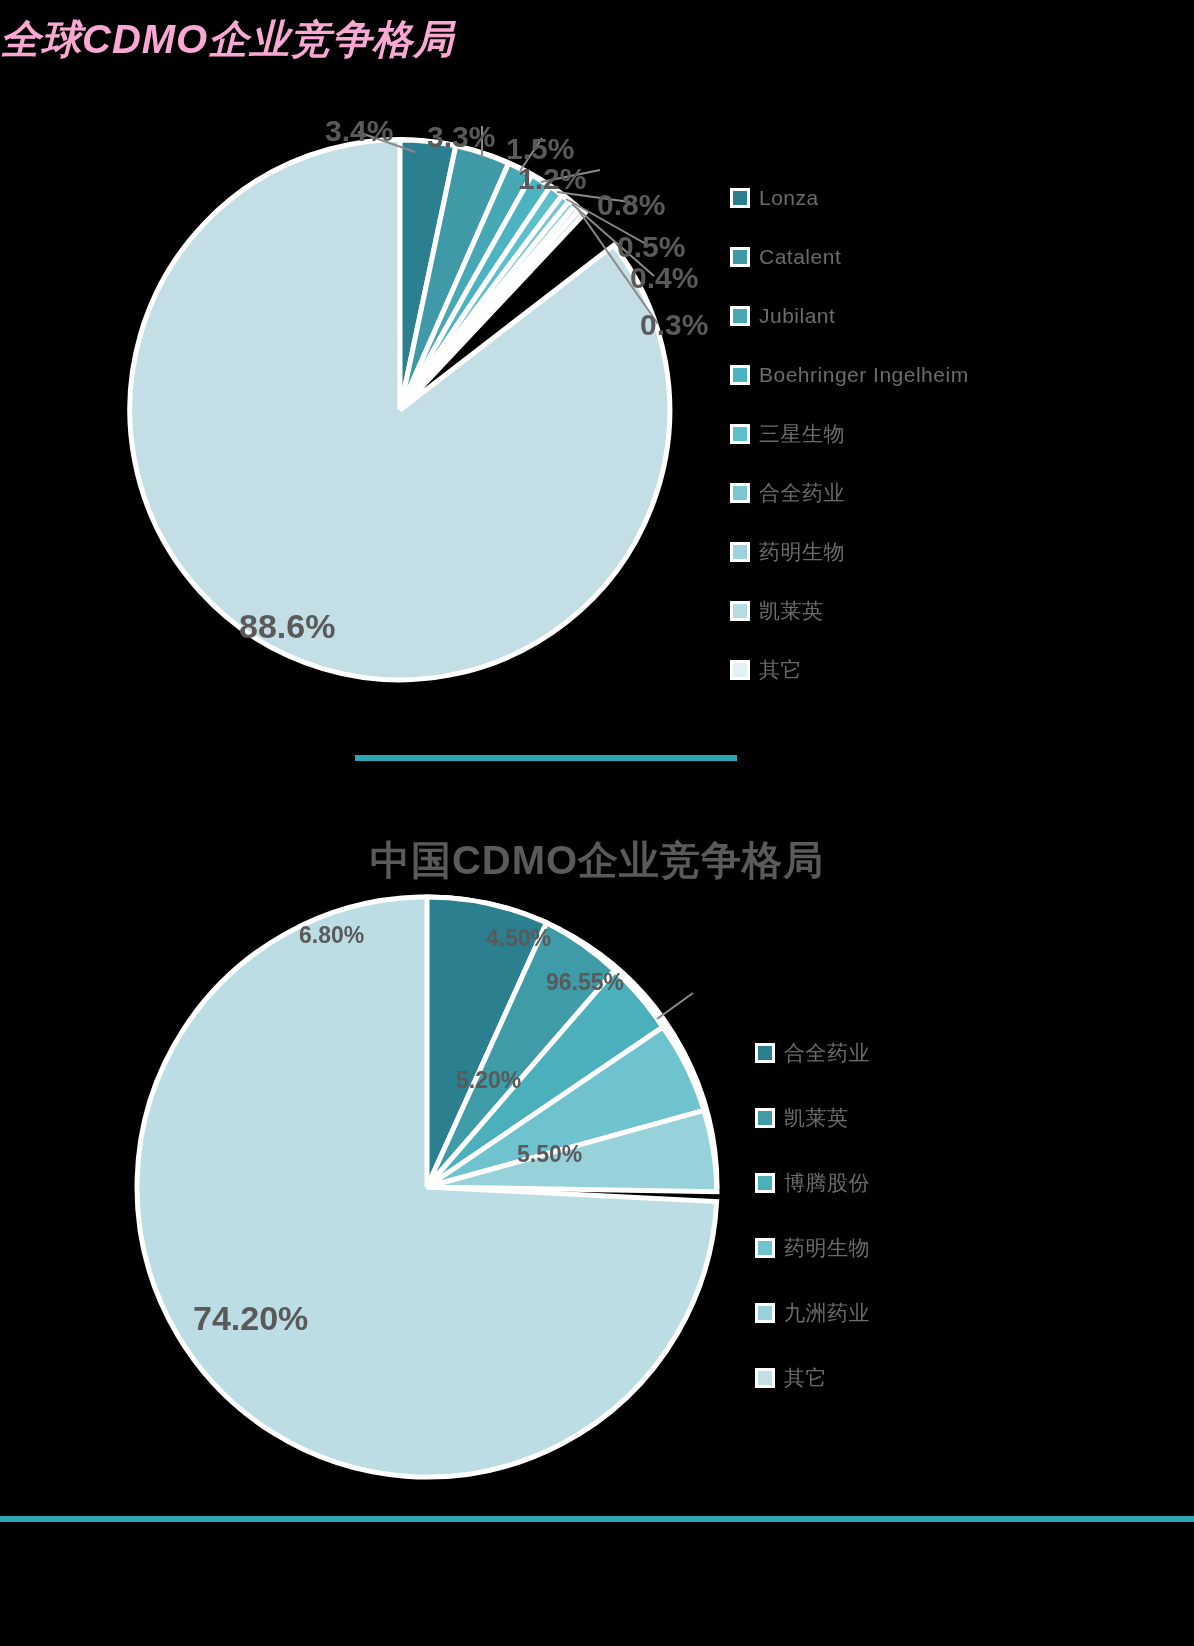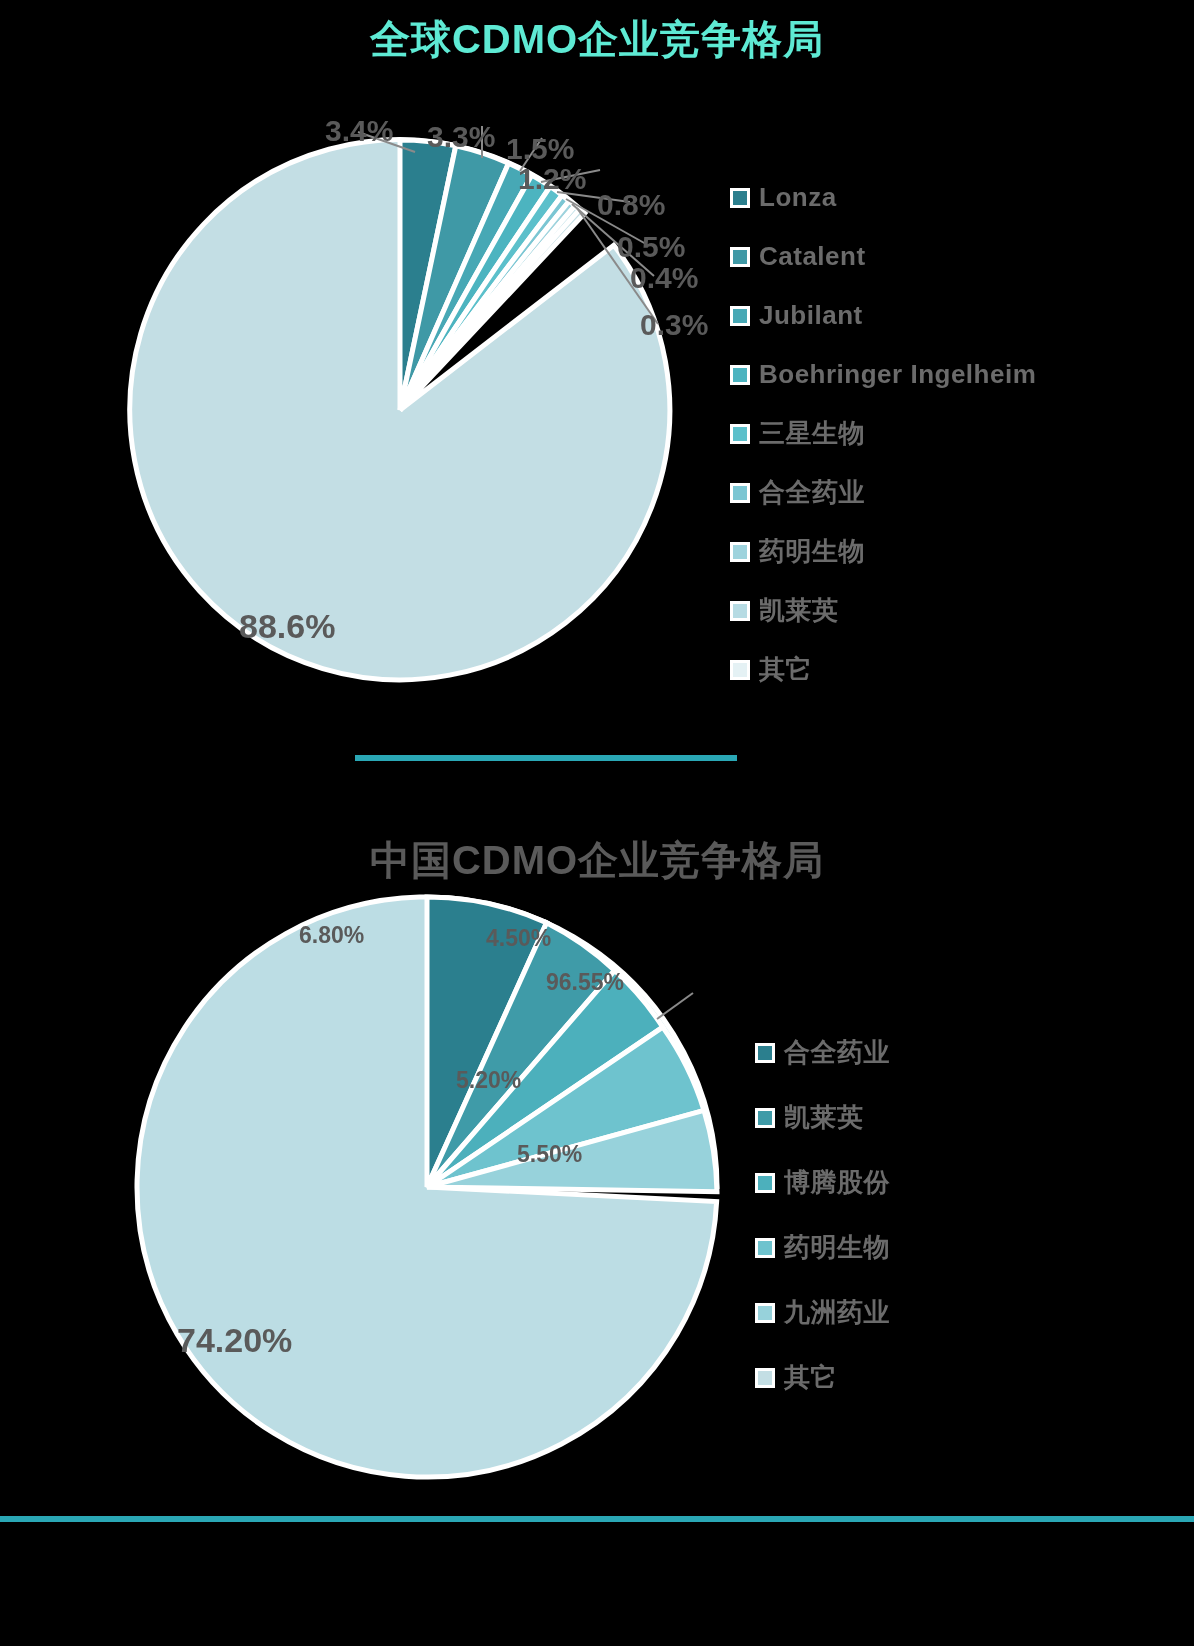--- a/index.html
+++ b/index.html
@@ -14,25 +14,25 @@
     font-family: "Liberation Sans", "DejaVu Sans", sans-serif;
     overflow: hidden;
   }
   .chart-block {
     position: absolute;
     left: 0;
     width: 1194px;
   }
   .chart-title {
     width: 100%;
-    text-align: center;
-    color: #5eead4;
+    color: #f9a8d4;
     font-weight: bold;
     letter-spacing: 1px;
     white-space: nowrap;
+    font-style: italic;
   }
   #block-global { top: 0; height: 800px; }
   #block-china  { top: 800px; height: 846px; }
 
   #title-global {
     position: absolute;
     top: 12px; left: 0;
     font-size: 40px;
   }
   #title-china {
@@ -65,22 +65,22 @@
   #legend-china  .legend-item { height: 65px; }
   .legend-swatch {
     width: 20px; height: 20px;
     border: 3px solid #ffffff;
     box-sizing: border-box;
     margin-right: 9px;
     flex: 0 0 auto;
   }
   .legend-label {
     color: #6b6b6b;
-    font-size: 26px;
-    font-weight: bold;
+    font-size: 21px;
+    font-weight: normal;
     letter-spacing: 0.5px;
   }
 
   
   .pct-label {
     position: absolute;
     color: #5a5a5a;
     font-weight: bold;
     white-space: nowrap;
   }
@@ -214,21 +214,21 @@
     <g stroke="#8a8a8a" stroke-width="2" fill="none">
       <path d="M 520 122 L 556 96"></path>
     </g>
   </svg>
 
   <div class="pct-label pct-inside" style="left:162px; top:25px;">6.80%</div>
   <div class="pct-label pct-inside" style="left:305px; top:28px;margin-left:44px;">4.50%</div>
   <div class="pct-label pct-inside" style="left:409px; top:72px;">96.55%</div>
   <div class="pct-label pct-inside" style="left:319px; top:170px;">5.20%</div>
   <div class="pct-label pct-inside" style="left:380px; top:244px;">5.50%</div>
-  <div class="pct-label pct-big" style="left:40px; top:402px;margin-top:22px;">74.20%</div>
+  <div class="pct-label pct-big" style="left:56px; top:402px;">74.20%</div>
 </div>
 
 <div class="legend" id="legend-china">
   <div class="legend-item">
     <span class="legend-swatch" style="background:#2b7f8e;"></span>
     <span class="legend-label">合全药业</span>
   </div>
   <div class="legend-item">
     <span class="legend-swatch" style="background:#3f9ba8;"></span>
     <span class="legend-label">凯莱英</span>

